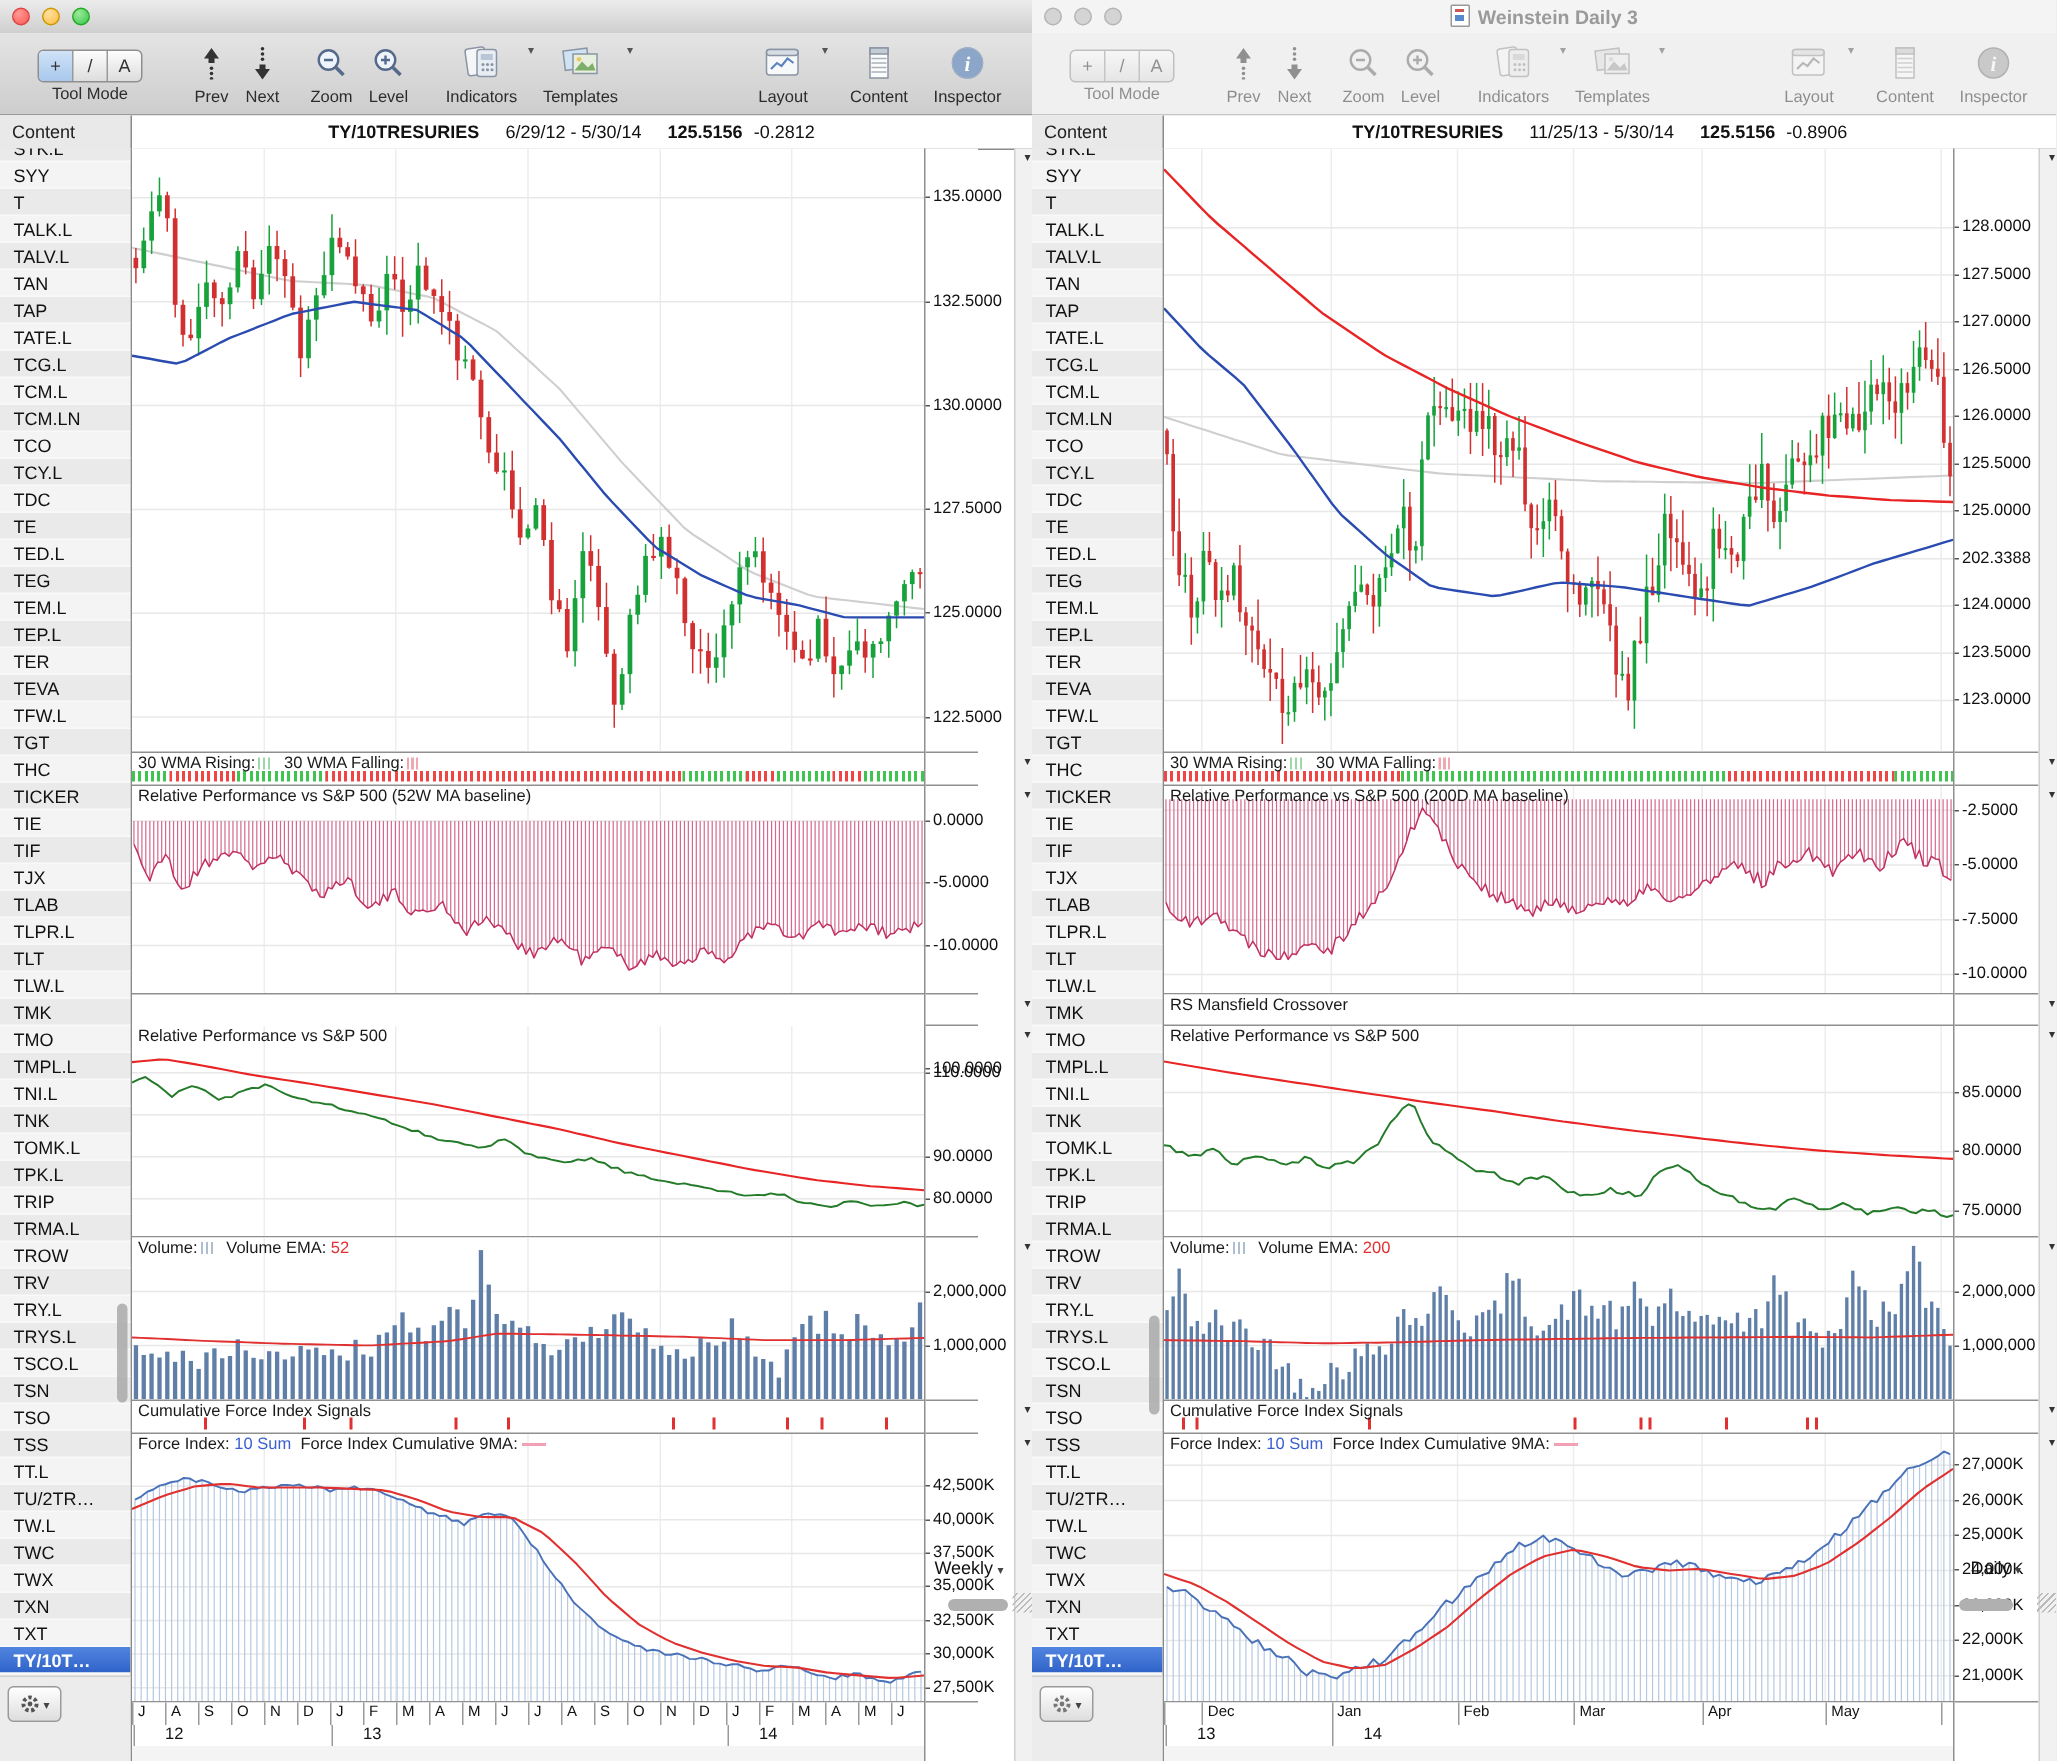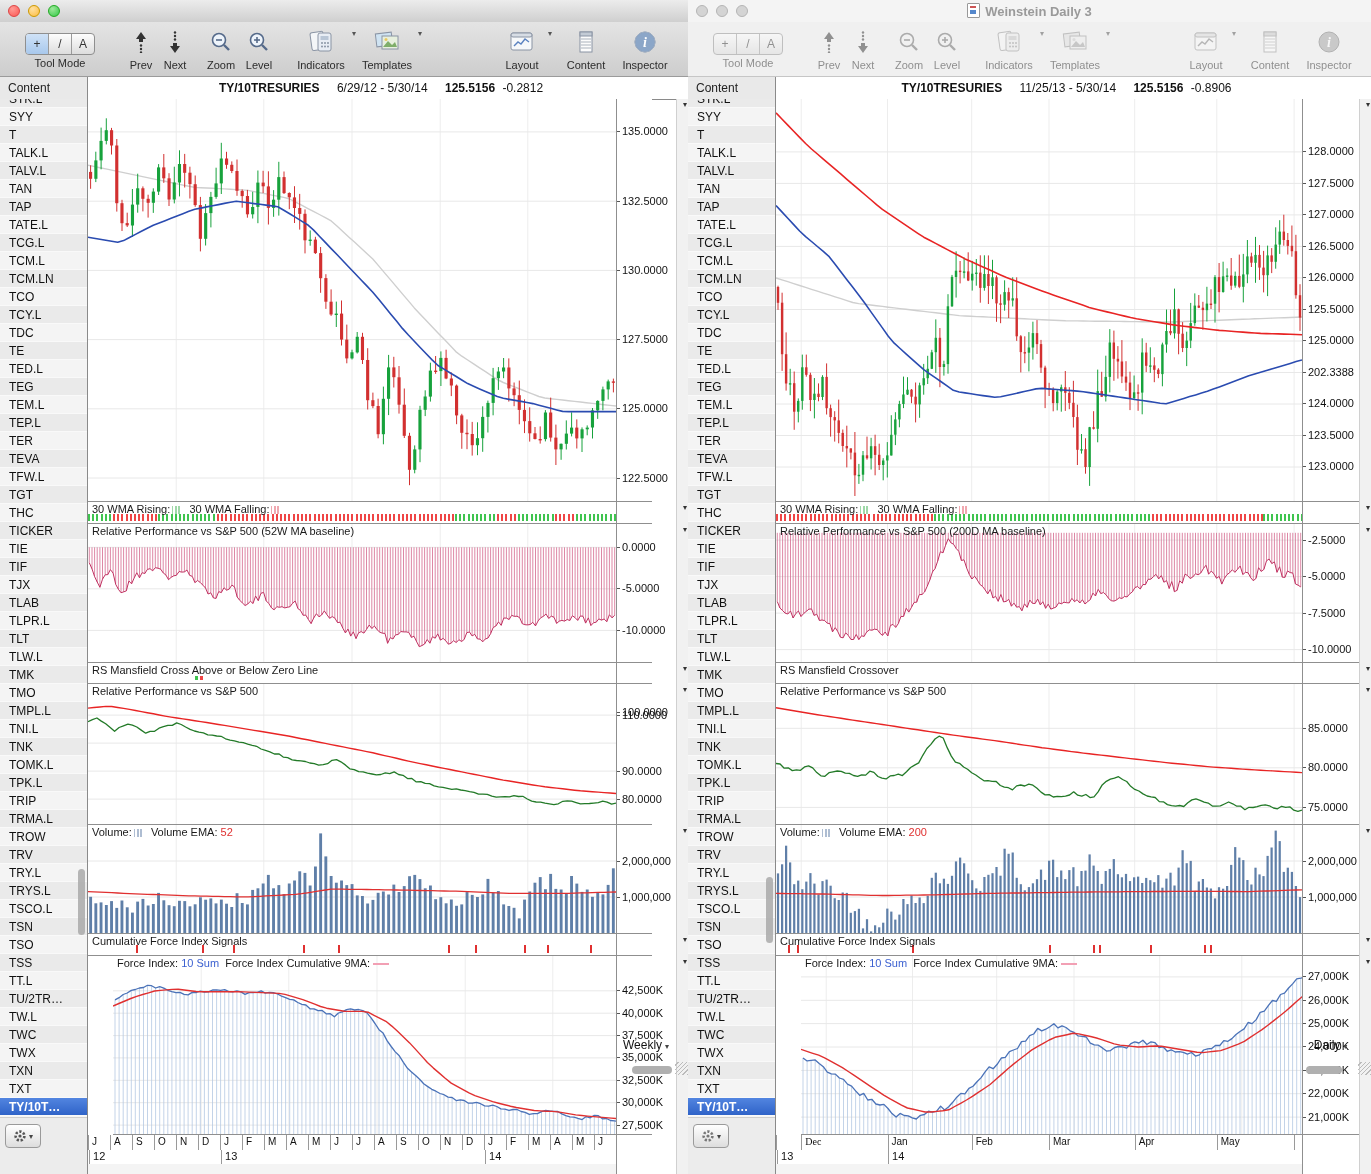--- a/index.html
+++ b/index.html
@@ -56,34 +56,34 @@
   #win-right .chartcol{width:526px;}
   .panel{position:absolute;left:0;right:0;background:#fff;border-bottom:1px solid #8f8f8f;overflow:hidden;}
   .panel svg{position:absolute;left:0;top:0;}
   .p-main{top:0;height:402px;}
   .p-wma{top:403px;height:21px;}
   .p-rp1{top:425px;height:138px;}
   .p-mansfield{top:564px;height:20px;}
   .p-rp2{top:585px;height:140px;}
   .p-volume{top:726px;height:108px;}
   .p-signals{top:835px;height:21px;}
-  .p-force{top:857px;height:178px;margin-left:25px;}
+  .p-force{top:857px;height:178px;}
   .ptitle{position:absolute;left:4px;top:1px;font-size:11px;color:#1a1a1a;z-index:3;white-space:nowrap;}
   .ptitle .blue{color:#3a5fd0;}
   .ptitle .red{color:#e03030;}
   .mini3{display:inline-block;width:9px;height:8px;margin:0 2px;vertical-align:-1px;background:repeating-linear-gradient(90deg,var(--c) 0,var(--c) 1.5px,transparent 1.5px,transparent 3.2px);}
   .pinkline{display:inline-block;width:16px;height:3px;border-bottom:2px solid #f2a0b4;vertical-align:2px;margin-left:3px;}
   .tickseg{position:absolute;top:12px;height:7px;background:repeating-linear-gradient(90deg,var(--c) 0,var(--c) 2px,transparent 2px,transparent 4.2px);}
   .mansmark{position:absolute;top:13px;width:3px;height:4px;}
   .sigmark{position:absolute;top:11px;width:2px;height:8px;background:#e03030;}
   
   .p-months{position:absolute;left:0;right:0;top:1036px;height:15px;border-bottom:1px solid #aaa;background:#fff;}
   .mcell{position:absolute;top:0;height:15px;border-left:1px solid #9a9a9a;font-size:10px;color:#111;padding-left:3px;box-sizing:border-box;line-height:14px;overflow:hidden;}
   .p-years{position:absolute;left:0;right:0;top:1051px;height:14px;background:#fff;border-bottom:1px solid #bbb;}
-  .ycell{position:absolute;top:0;height:14px;font-size:11px;color:#111;padding-left:3px;border-left:1px solid #9a9a9a;line-height:13px;}
+  .ycell{position:absolute;top:0;height:14px;font-size:11px;color:#111;padding-left:20px;border-left:1px solid #9a9a9a;line-height:13px;}
   .p-hscroll{position:absolute;left:0;right:0;top:1065px;height:10px;background:#f4f4f4;}
   
   .axiscol{position:absolute;top:99px;height:1075px;background:#fff;border-left:1px solid #8f8f8f;box-sizing:border-box;}
   #win-left .axiscol{left:616px;width:36px;}
   #win-right .axiscol{left:614px;width:57px;}
   .axlabel{position:absolute;left:5px;font-size:11px;color:#111;white-space:nowrap;}
   .axlabel:before{content:"";position:absolute;left:-5px;top:6px;width:3px;height:1px;background:#555;}
   .axsep{position:absolute;left:0;right:0;height:1px;background:#8f8f8f;}
   .period{position:absolute;top:1038px;left:0;right:0;text-align:center;font-size:12px;color:#111;}
   .period .tri{font-size:8px;color:#444;margin-left:3px;}
@@ -742,25 +742,20 @@
             <line x1="508.2" y1="23.3" x2="508.2" y2="98.2" stroke="#d4688e" stroke-width="0.8"></line>
             <line x1="510.8" y1="23.3" x2="510.8" y2="94.9" stroke="#d4688e" stroke-width="0.8"></line>
             <line x1="513.5" y1="23.3" x2="513.5" y2="96.1" stroke="#d4688e" stroke-width="0.8"></line>
             <line x1="516.1" y1="23.3" x2="516.1" y2="95.0" stroke="#d4688e" stroke-width="0.8"></line>
             <line x1="518.8" y1="23.3" x2="518.8" y2="97.7" stroke="#d4688e" stroke-width="0.8"></line>
             <line x1="521.4" y1="23.3" x2="521.4" y2="90.7" stroke="#d4688e" stroke-width="0.8"></line>
             <line x1="524.0" y1="23.3" x2="524.0" y2="93.8" stroke="#d4688e" stroke-width="0.8"></line>
             <line x1="526.7" y1="23.3" x2="526.7" y2="91.3" stroke="#d4688e" stroke-width="0.8"></line>
             <path d="M1.3,38.8L4.0,44.9L6.6,52.6L9.2,58.0L11.9,63.3L14.5,55.2L17.2,50.8L19.8,50.6L22.4,45.6L25.1,49.1L27.7,60.3L30.4,65.3L33.0,68.7L35.6,67.9L38.3,66.9L40.9,57.0L43.6,59.8L46.2,53.9L48.8,48.7L51.5,53.8L54.1,48.7L56.8,49.5L59.4,45.4L62.0,44.7L64.7,46.8L67.3,43.7L70.0,44.2L72.6,45.1L75.2,48.9L77.9,51.0L80.5,55.7L83.2,53.3L85.8,51.8L88.4,51.3L91.1,47.5L93.7,48.1L96.4,47.9L99.0,46.0L101.6,51.3L104.3,52.4L106.9,58.6L109.6,56.5L112.2,58.4L114.8,61.1L117.5,64.0L120.1,70.0L122.8,68.8L125.4,73.9L128.0,74.4L130.7,67.6L133.3,68.6L136.0,63.7L138.6,66.2L141.2,65.1L143.9,61.1L146.5,62.9L149.2,73.0L151.8,76.4L154.4,78.9L157.1,81.5L159.7,80.1L162.4,77.2L165.0,79.5L167.6,72.0L170.3,76.7L172.9,69.3L175.6,68.4L178.2,76.9L180.8,79.5L183.5,83.9L186.1,85.8L188.8,82.7L191.4,83.3L194.0,82.7L196.7,83.9L199.3,83.3L202.0,82.7L204.6,79.2L207.2,77.0L209.9,84.5L212.5,86.5L215.2,91.3L217.8,91.1L220.4,95.5L223.1,99.6L225.7,94.0L228.4,89.7L231.0,92.8L233.6,91.0L236.3,86.9L238.9,90.6L241.6,94.3L244.2,92.6L246.8,94.0L249.5,98.6L252.1,98.2L254.8,104.1L257.4,108.9L260.0,105.0L262.7,112.1L265.3,107.8L268.0,114.6L270.6,108.8L273.2,107.6L275.9,109.1L278.5,105.4L281.2,101.0L283.8,104.5L286.4,102.0L289.1,105.7L291.7,108.1L294.4,109.2L297.0,109.4L299.6,119.3L302.3,113.6L304.9,115.0L307.6,110.8L310.2,110.5L312.8,107.5L315.5,107.9L318.1,107.9L320.8,108.4L323.4,113.4L326.0,112.2L328.7,117.8L331.3,122.7L334.0,121.5L336.6,120.0L339.2,115.5L341.9,119.2L344.5,112.6L347.2,114.2L349.8,109.8L352.4,116.1L355.1,114.4L357.7,116.7L360.4,120.2L363.0,119.2L365.6,116.7L368.3,118.5L370.9,115.7L373.6,117.5L376.2,115.4L378.8,108.6L381.5,108.0L384.1,111.9L386.8,110.3L389.4,114.9L392.0,115.1L394.7,117.8L397.3,115.0L400.0,114.0L402.6,109.7L405.2,103.5L407.9,102.0L410.5,97.9L413.2,101.3L415.8,94.0L418.4,94.1L421.1,95.5L423.7,91.3L426.4,92.4L429.0,92.2L431.6,93.6L434.3,99.7L436.9,100.7L439.6,100.9L442.2,100.5L444.8,98.3L447.5,101.9L450.1,96.9L452.8,93.7L455.4,92.3L458.0,90.0L460.7,94.4L463.3,92.2L466.0,93.2L468.6,99.4L471.2,97.2L473.9,96.4L476.5,97.1L479.2,95.5L481.8,96.5L484.4,91.7L487.1,93.7L489.7,96.4L492.4,92.0L495.0,92.2L497.6,99.1L500.3,93.8L502.9,101.5L505.6,98.7L508.2,98.2L510.8,94.9L513.5,96.1L516.1,95.0L518.8,97.7L521.4,90.7L524.0,93.8L526.7,91.3" stroke="#c03060" stroke-width="1" fill="none" stroke-linejoin="round"></path>
           </svg>
-        </div>
-      <div class="panel p-mansfield">
-        <div class="ptitle">RS Mansfield Cross Above or Below Zero Line</div>
-      <div class="mansmark" style="left: 20.2%; background: rgb(63, 196, 79);"></div>
-          <div class="mansmark" style="left: 21.2%; background: rgb(239, 69, 69);"></div>
         </div>
       <div class="panel p-rp2">
         <div class="ptitle">Relative Performance vs S&amp;P 500</div>
       <svg width="528" height="140">
             <line x1="88.2" y1="0" x2="88.2" y2="140" stroke="#ededed"></line>
             <line x1="175.8" y1="0" x2="175.8" y2="140" stroke="#ededed"></line>
             <line x1="264.0" y1="0" x2="264.0" y2="140" stroke="#ededed"></line>
             <line x1="352.2" y1="0" x2="352.2" y2="140" stroke="#ededed"></line>
             <line x1="439.8" y1="0" x2="439.8" y2="140" stroke="#ededed"></line>
             <line x1="0" y1="31.1" x2="528" y2="31.1" stroke="#e8e8e8"></line>
@@ -2163,21 +2158,21 @@
             <line x1="511.8" y1="178" x2="511.8" y2="17.2" stroke="#b4c8e2" stroke-width="0.8"></line>
             <line x1="515.9" y1="178" x2="515.9" y2="14.8" stroke="#b4c8e2" stroke-width="0.8"></line>
             <line x1="519.9" y1="178" x2="519.9" y2="11.6" stroke="#b4c8e2" stroke-width="0.8"></line>
             <line x1="524.0" y1="178" x2="524.0" y2="13.4" stroke="#b4c8e2" stroke-width="0.8"></line>
             <path d="M2.0,101.9L6.1,104.9L10.1,104.3L14.2,103.9L18.2,107.5L22.3,110.7L26.3,116.2L30.3,117.9L34.4,118.1L38.4,122.0L42.5,123.3L46.5,128.2L50.6,130.1L54.6,134.9L58.7,139.3L62.7,137.4L66.8,144.0L70.8,143.3L74.9,148.0L78.9,149.0L82.9,148.4L87.0,152.5L91.0,157.6L95.1,161.0L99.1,157.4L103.2,159.5L107.2,159.9L111.3,161.9L115.3,163.0L119.4,159.3L123.4,158.5L127.5,155.2L131.5,156.1L135.5,155.3L139.6,150.1L143.6,154.0L147.7,150.8L151.7,146.3L155.8,141.2L159.8,137.4L163.9,137.9L167.9,132.4L172.0,130.2L176.0,125.8L180.1,121.6L184.1,115.8L188.1,110.9L192.2,112.7L196.2,108.3L200.3,102.0L204.3,101.3L208.4,95.6L212.4,94.0L216.5,92.5L220.5,85.7L224.6,85.1L228.6,79.7L232.7,78.0L236.7,72.4L240.7,74.9L244.8,73.2L248.8,70.7L252.9,67.7L256.9,71.9L261.0,69.8L265.0,71.5L269.1,74.8L273.1,76.4L277.2,79.9L281.2,80.3L285.3,81.0L289.3,87.2L293.3,88.9L297.4,89.2L301.4,91.9L305.5,95.1L309.5,94.6L313.6,91.5L317.6,90.5L321.7,90.9L325.7,92.1L329.8,87.6L333.8,85.9L337.9,87.0L341.9,84.2L345.9,88.5L350.0,85.8L354.0,86.6L358.1,91.5L362.1,90.8L366.2,95.3L370.2,93.8L374.3,96.0L378.3,95.7L382.4,96.4L386.4,98.2L390.5,96.5L394.5,100.1L398.5,98.8L402.6,94.0L406.6,92.8L410.7,92.5L414.7,89.3L418.8,89.5L422.8,84.6L426.9,85.3L430.9,82.6L435.0,78.5L439.0,75.5L443.1,72.9L447.1,66.5L451.1,67.6L455.2,63.6L459.2,56.3L463.3,55.1L467.3,49.7L471.4,44.5L475.4,45.4L479.5,38.5L483.5,37.1L487.6,32.0L491.6,27.9L495.7,22.9L499.7,22.2L503.7,21.1L507.8,19.2L511.8,17.2L515.9,14.8L519.9,11.6L524.0,13.4" stroke="#4a72b8" stroke-width="1.3" fill="none" stroke-linejoin="round"></path>
             <path d="M0.0,93.3L5.9,95.3L11.8,97.3L17.7,99.2L23.6,101.8L29.6,105.1L35.5,108.4L41.4,111.6L47.3,115.5L53.2,119.4L59.1,123.4L65.0,127.3L70.9,131.3L76.8,135.2L82.7,139.1L88.7,142.6L94.6,145.8L100.5,149.1L106.4,152.0L112.3,153.3L118.2,154.6L124.1,156.0L130.0,156.0L135.9,155.4L141.8,154.7L147.8,153.8L153.7,150.5L159.6,147.3L165.5,144.0L171.4,140.4L177.3,136.4L183.2,132.5L189.1,128.5L195.0,123.3L200.9,118.1L206.9,112.8L212.8,107.9L218.7,103.3L224.6,98.7L230.5,94.1L236.4,90.6L242.3,87.3L248.2,84.0L254.1,81.3L260.0,80.0L266.0,78.7L271.9,77.3L277.8,77.9L283.7,79.2L289.6,80.5L295.5,82.0L301.4,83.9L307.3,85.9L313.2,87.9L319.1,89.1L325.1,89.7L331.0,90.4L336.9,91.0L342.8,90.7L348.7,90.3L354.6,90.0L360.5,90.3L366.4,91.3L372.3,92.3L378.2,93.3L384.2,94.2L390.1,95.2L396.0,96.2L401.9,96.6L407.8,95.9L413.7,95.3L419.6,94.6L425.5,92.7L431.4,90.4L437.3,88.1L443.3,85.4L449.2,81.4L455.1,77.5L461.0,73.6L466.9,69.2L472.8,64.6L478.7,60.0L484.6,55.3L490.5,50.1L496.4,44.8L502.4,39.6L508.3,35.0L514.2,31.1L520.1,27.2L526.0,23.2" stroke="#e03030" stroke-width="1.4" fill="none" stroke-linejoin="round"></path>
           </svg>
         </div>
       <div class="p-months">
           <div class="mcell" style="left: 0%; width: 4.8%;"></div>
-          <div class="mcell" style="left: 4.8%; width: 16.4%; font-family: Liberation Serif, serif;">Dec</div>
+          <div class="mcell" style="left: 4.8%; width: 16.4%;">Dec</div>
           <div class="mcell" style="left: 21.2%; width: 16%;">Jan</div>
           <div class="mcell" style="left: 37.2%; width: 14.7%;">Feb</div>
           <div class="mcell" style="left: 51.9%; width: 16.3%;">Mar</div>
           <div class="mcell" style="left: 68.2%; width: 15.6%;">Apr</div>
           <div class="mcell" style="left: 83.8%; width: 14.7%;">May</div>
           <div class="mcell" style="left: 98.5%; width: 1.5%;"></div>
         </div>
       <div class="p-years">
           <div class="ycell" style="left: 0.2%;">13</div>
           <div class="ycell" style="left: 21.3%;">14</div>

